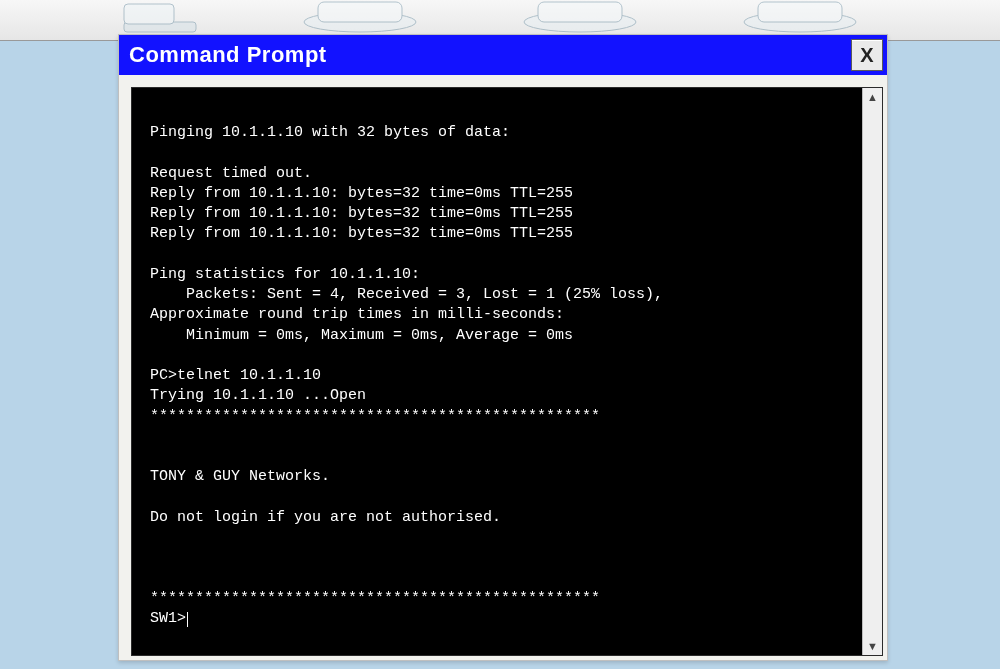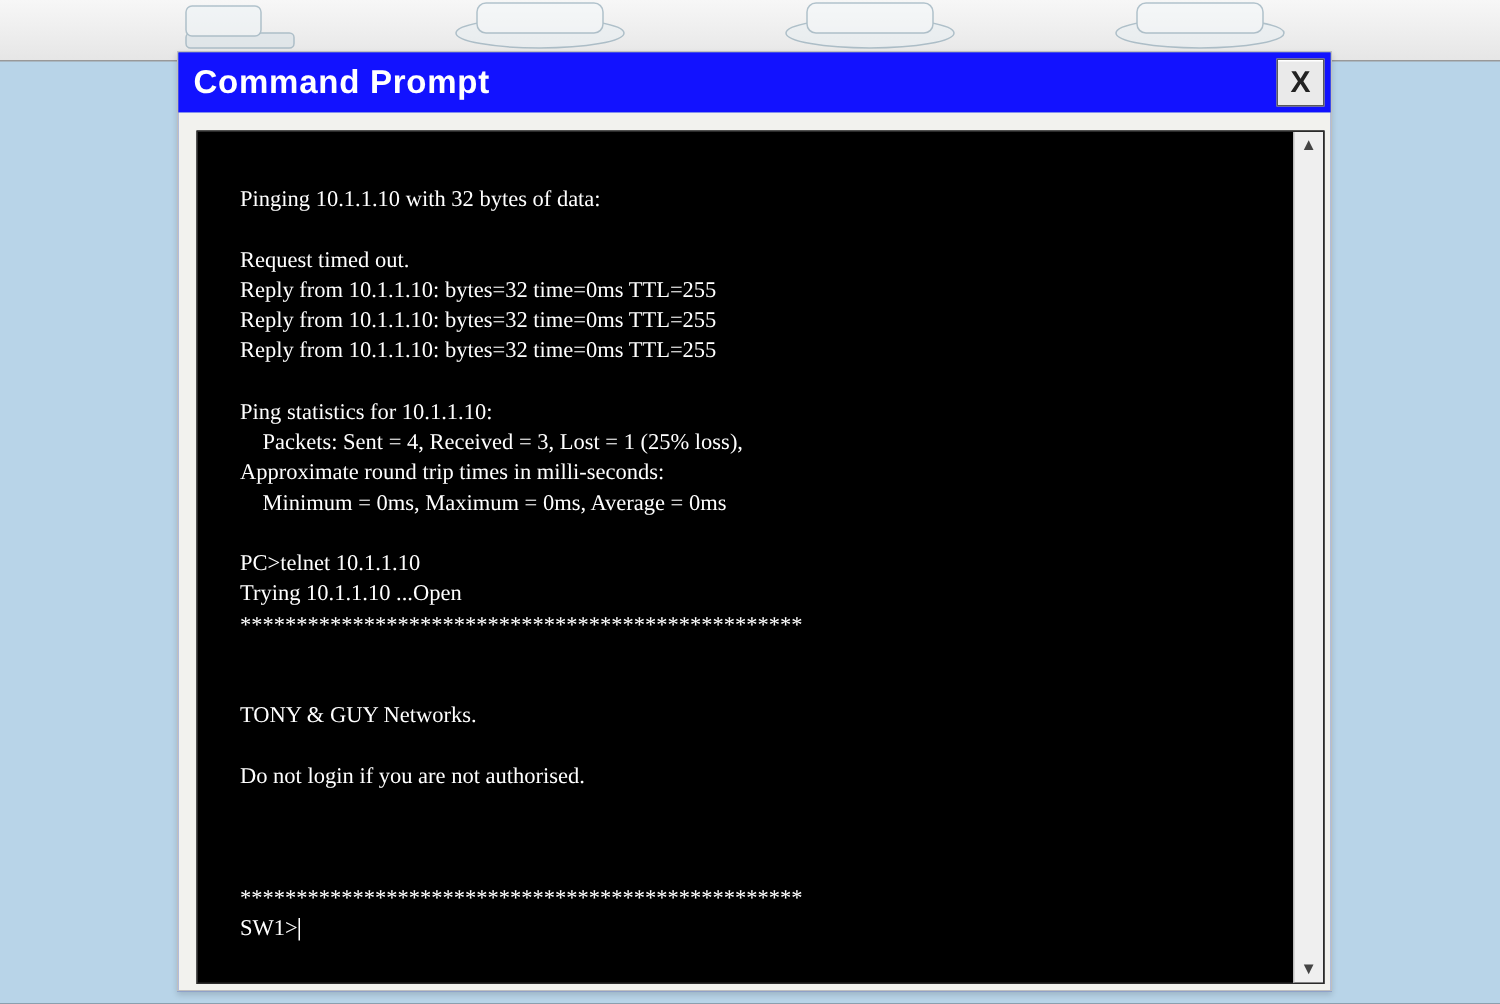--- a/index.html
+++ b/index.html
@@ -31,21 +31,21 @@
     height: 36px;
     opacity: .55;
   }
   .bg-deco svg { height: 36px; }
   .window {
     position: absolute;
     left: 118px;
     top: 34px;
     width: 768px;
     height: 625px;
-    background: #1d4ed8;
+    background: #0f766e;
     border: 1px solid #bfbfbf;
     box-shadow: 0 2px 4px rgba(0,0,0,.15);
     display: flex;
     flex-direction: column;
   }
   .titlebar {
     height: 40px;
     background: #1212ff;
     display: flex;
     align-items: center;
@@ -82,27 +82,26 @@
     flex: 1;
     background: #000;
     border: 1px solid #2b2b2b;
     position: relative;
     display: flex;
   }
   .terminal {
     flex: 1;
     background: #000;
     color: #fff;
-    font-family: Liberation Serif, serif;
+    font-family: Liberation Mono, monospace;
     font-size: 15px;
     line-height: 1.35;
     padding: 20px 10px 10px 18px;
     white-space: pre;
     overflow: hidden;
-    margin-left: 10px;
   }
   .terminal .caret {
     display: inline-block;
     width: 1px;
     height: 15px;
     background: #fff;
     vertical-align: text-bottom;
     margin-left: 1px;
   }
   .vscroll {

